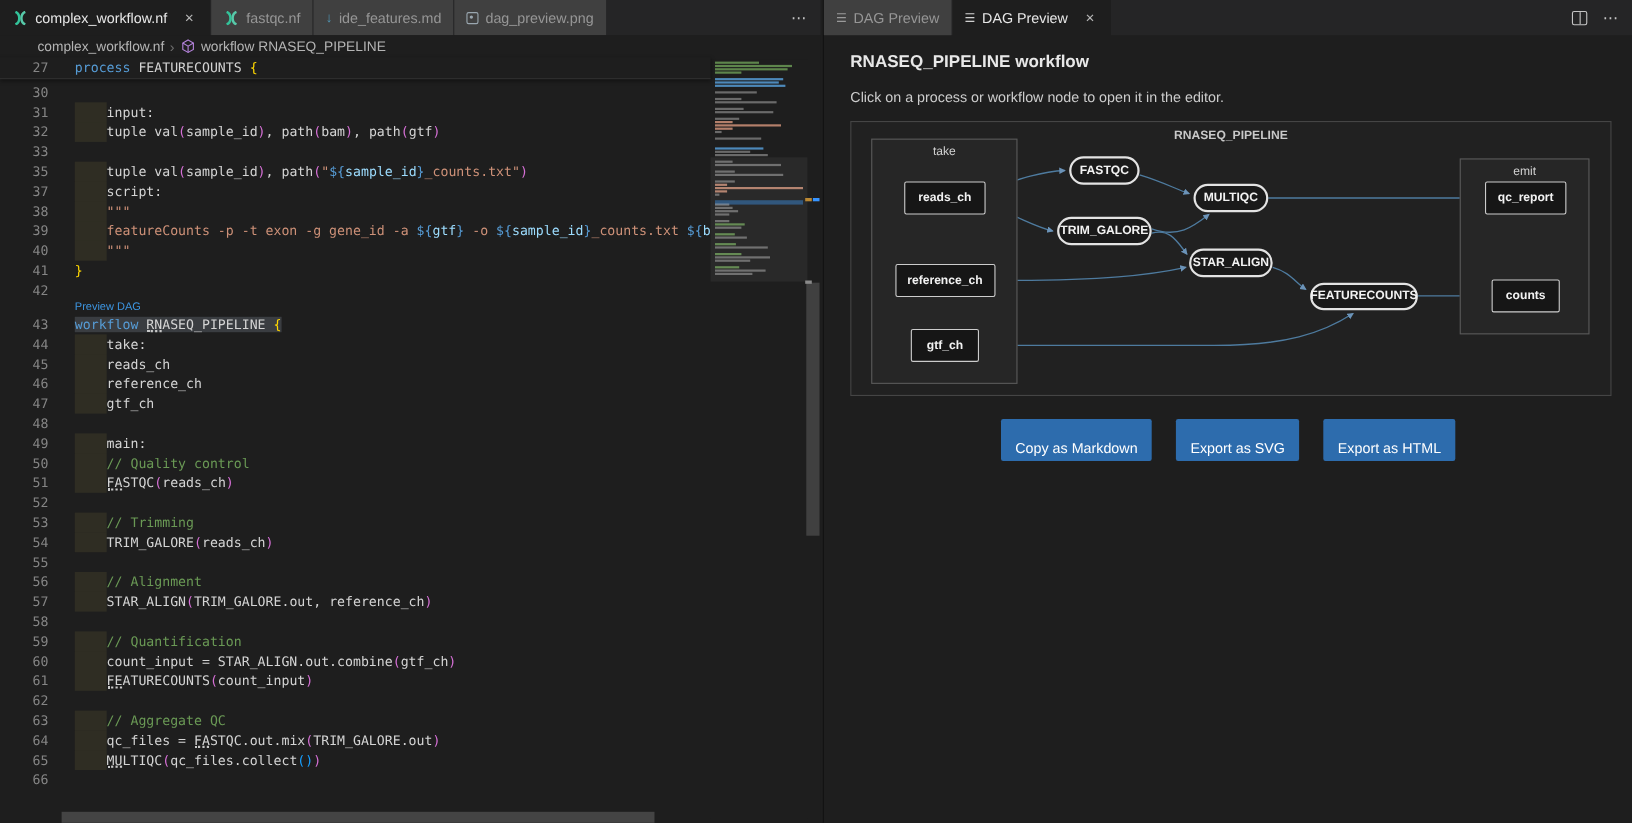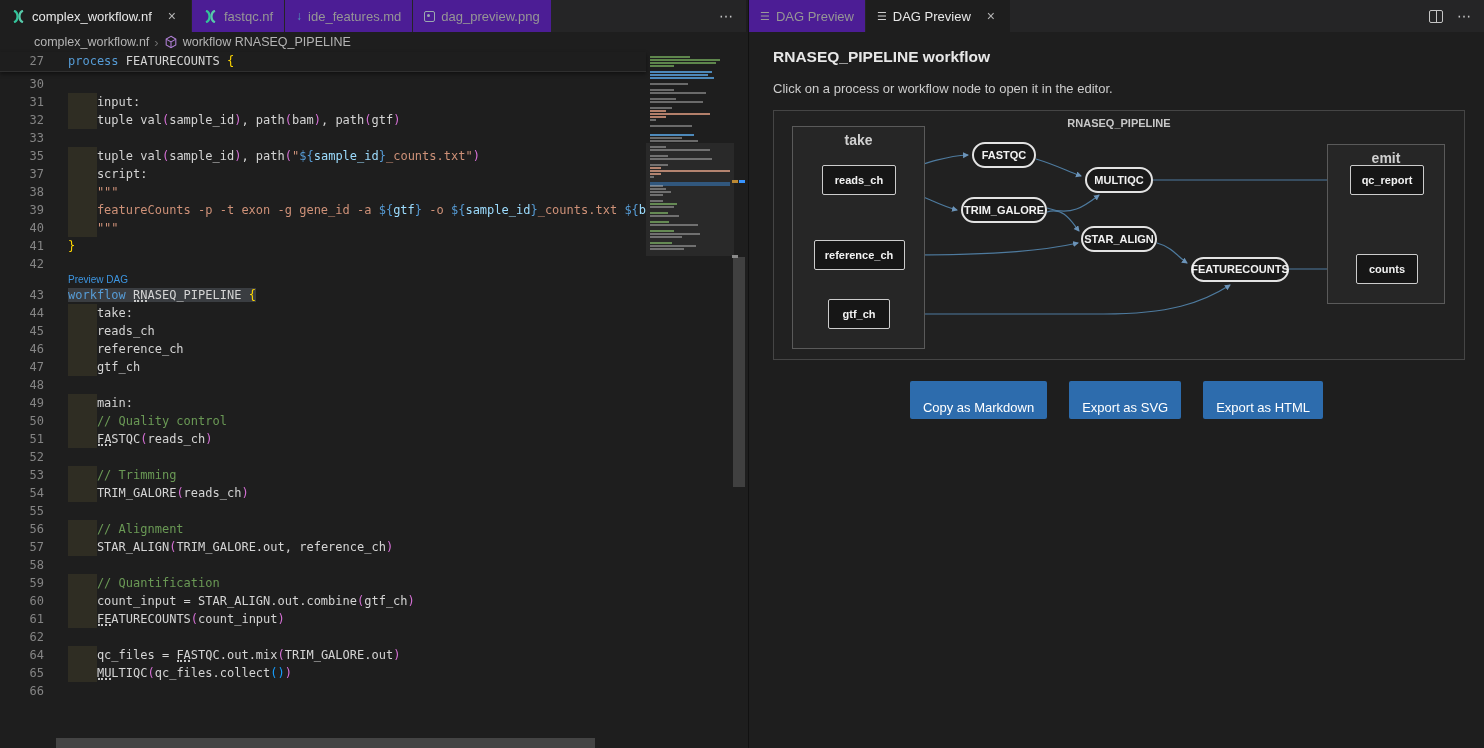--- a/index.html
+++ b/index.html
@@ -5,21 +5,21 @@
   * { margin:0; padding:0; box-sizing:border-box; }
   html,body { width:1484px; height:748px; overflow:hidden; background:#1e1e1e;
     font-family:"Liberation Sans", sans-serif; }
   .group { position:absolute; top:0; bottom:0; }
   #left-group { left:0; width:746px; background:#1e1e1e; }
   #right-group { left:748px; width:736px; background:#1e1e1e; border-left:1px solid #111; }
 
   
   .tabstrip { position:absolute; top:0; left:0; right:0; height:32px; background:#252526;
     display:flex; align-items:stretch; }
-  .tab { display:flex; align-items:center; gap:6px; padding:0 11px; background:#4c1d95;
+  .tab { display:flex; align-items:center; gap:6px; padding:0 11px; background:#404040;
     color:#969696; font-size:13px; margin-right:1px; cursor:pointer; white-space:nowrap; }
   .tab.active { background:#1e1e1e; color:#e7e7e7; }
   .tab .close { font-size:14px; color:#b6b6b6; margin-left:6px; width:16px; text-align:center; }
   .strip-actions { margin-left:auto; display:flex; align-items:center; gap:14px; padding:0 12px; color:#c5c5c5; }
   .ellipsis { font-size:14px; letter-spacing:1px; color:#c5c5c5; cursor:pointer; }
   .split-icon { width:14px; height:13px; border:1px solid #c5c5c5; border-radius:2px; position:relative; cursor:pointer; }
   .split-icon::after { content:""; position:absolute; left:50%; top:0; bottom:0; width:1px; background:#c5c5c5; }
 
   
   .nf-icon { width:15px; height:13px; display:inline-block; flex:none; }
@@ -68,21 +68,21 @@
   
   #panel-title { position:absolute; left:24px; top:48px; font-size:15.5px; font-weight:bold; color:#e8e8e8; }
   #panel-subtitle { position:absolute; left:24px; top:81px; font-size:13px; color:#cccccc; }
   #dag { position:absolute; left:24px; top:110px; width:692px; height:250px;
     background:#212121; border:1px solid #454545; }
   #dag-title { position:absolute; top:6px; left:0; right:0; text-align:center;
     font-size:11px; font-weight:bold; color:#c8c8c8; }
   #dag svg { position:absolute; left:0; top:0; }
   .cluster { position:absolute; border:1px solid #5a5a5a; background:#262626; }
   .cluster .clabel { position:absolute; top:5px; left:0; right:0; text-align:center;
-    font-size:14px; font-weight:bold; color:#d0d0d0; }
+    font-size:11px; font-weight:normal; color:#d0d0d0; }
   .dnode { position:absolute; display:flex; align-items:center; justify-content:center;
     font-size:11px; font-weight:600; color:#f2f2f2; background:#161616; cursor:pointer; white-space:nowrap; }
   .dnode.chan { border:1.5px solid #cccccc; border-radius:2px; }
   .dnode.proc { border:2px solid #e3e3e3; border-radius:13px; background:#1a1a1a; }
   #dag-buttons { position:absolute; left:0; right:0; top:381px; display:flex; justify-content:center; gap:22px; }
   .btn { background:#2d6cad; color:#ffffff; border:none; font-family:"Liberation Sans",sans-serif;
     font-size:13px; padding:19px 13px; border-radius:2px; cursor:pointer; height:26px; }
 </style>
 </head>
 <body>
@@ -162,20 +162,21 @@
         <div class="row band"><span class="num">53</span><span class="code"><span class="cm">    // Trimming</span></span></div>
         <div class="row band"><span class="num">54</span><span class="code"><span class="pl">    TRIM_GALORE</span><span class="b2">(</span><span class="pl">reads_ch</span><span class="b2">)</span></span></div>
         <div class="row"><span class="num">55</span><span class="code"></span></div>
         <div class="row band"><span class="num">56</span><span class="code"><span class="cm">    // Alignment</span></span></div>
         <div class="row band"><span class="num">57</span><span class="code"><span class="pl">    STAR_ALIGN</span><span class="b2">(</span><span class="pl">TRIM_GALORE.out, reference_ch</span><span class="b2">)</span></span></div>
         <div class="row"><span class="num">58</span><span class="code"></span></div>
         <div class="row band"><span class="num">59</span><span class="code"><span class="cm">    // Quantification</span></span></div>
         <div class="row band"><span class="num">60</span><span class="code"><span class="pl">    count_input = STAR_ALIGN.out.combine</span><span class="b2">(</span><span class="pl">gtf_ch</span><span class="b2">)</span></span></div>
         <div class="row band"><span class="num">61</span><span class="code"><span class="pl">    </span><span class="pl hint">FEATURECOUNTS</span><span class="b2">(</span><span class="pl">count_input</span><span class="b2">)</span></span></div>
         <div class="row"><span class="num">62</span><span class="code"></span></div>
+        <div class="row band"><span class="num">63</span><span class="code"><span class="cm">    // Aggregate QC</span></span></div>
         <div class="row band"><span class="num">64</span><span class="code"><span class="pl">    qc_files = </span><span class="pl hint">FASTQC</span><span class="pl">.out.mix</span><span class="b2">(</span><span class="pl">TRIM_GALORE.out</span><span class="b2">)</span></span></div>
         <div class="row band"><span class="num">65</span><span class="code"><span class="pl">    </span><span class="pl hint">MULTIQC</span><span class="b2">(</span><span class="pl">qc_files.collect</span><span class="b3">(</span><span class="b3">)</span><span class="b2">)</span></span></div>
         <div class="row"><span class="num">66</span><span class="code"></span></div>
       </div>
     <div id="minimap">
         <div class="mrow" style="top: 2px; width: 40px; background: rgba(106, 153, 85, 0.85);"></div>
         <div class="mrow" style="top: 5px; width: 70px; background: rgba(106, 153, 85, 0.85);"></div>
         <div class="mrow" style="top: 8px; width: 66px; background: rgba(106, 153, 85, 0.85);"></div>
         <div class="mrow" style="top: 11px; width: 24px; background: rgba(106, 153, 85, 0.85);"></div>
         <div class="mrow" style="top: 17px; width: 62px; background: rgba(86, 156, 214, 0.85);"></div>

